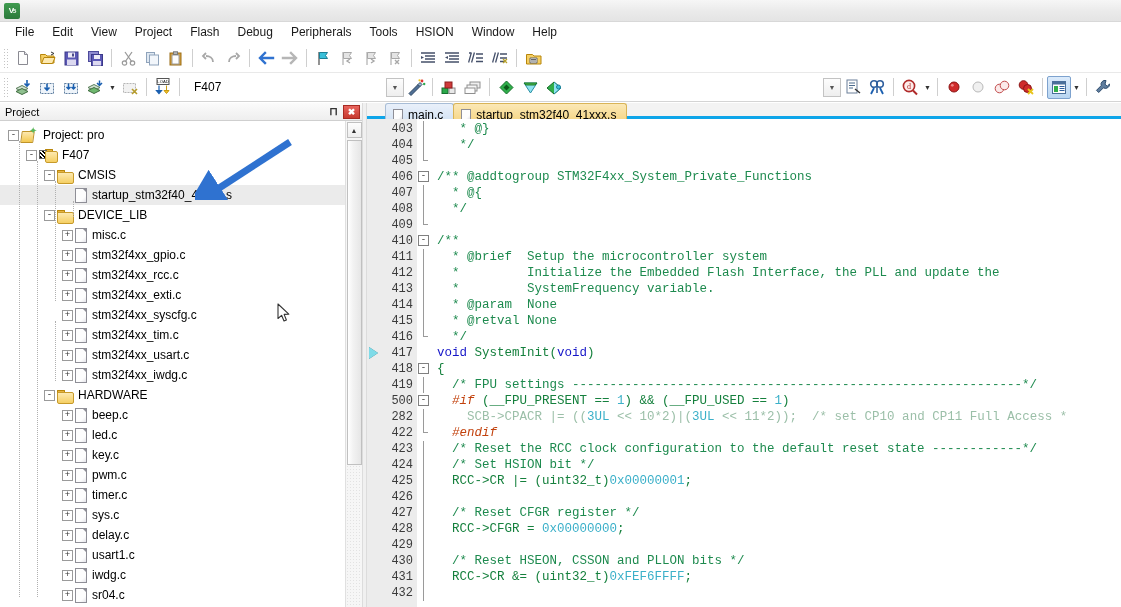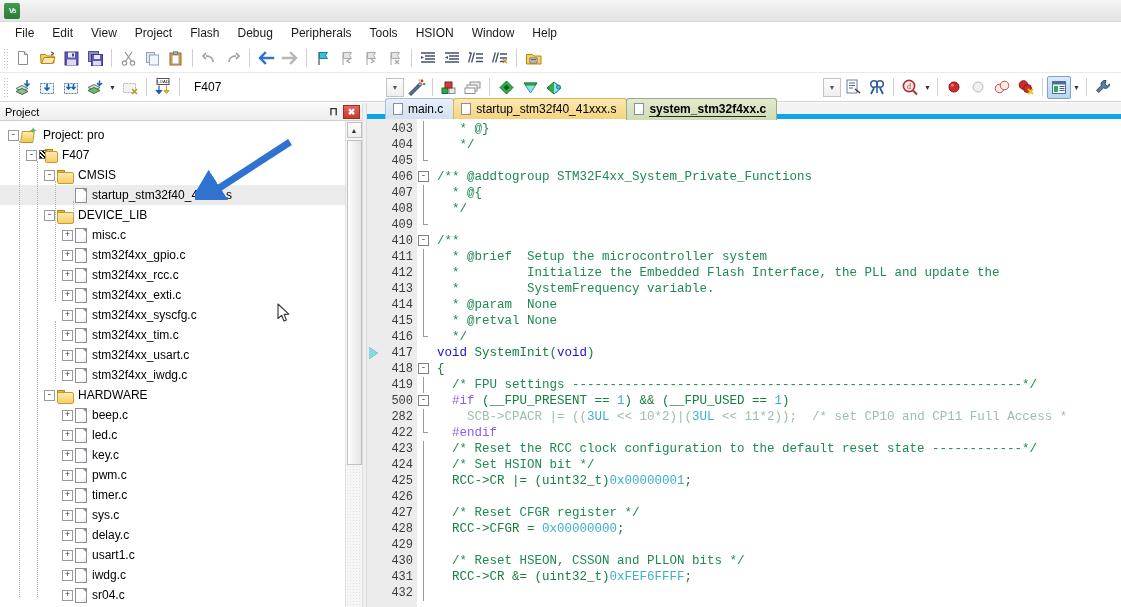--- a/index.html
+++ b/index.html
@@ -36,21 +36,21 @@
     font-size: 12px;
     color: #4a4a4a;
     white-space: nowrap;
     overflow: hidden;
   }
 
   
   .menubar {
     height: 22px;
     background: #ffffff;
-    display: flex; align-items: center;
+    display: flex; align-items: flex-start;
     padding-left: 6px;
     border-bottom: 1px solid #ffffff;
   }
   .menu-item {
     padding: 3px 9px;
     font-size: 12px;
     color: #1a1a1a;
     cursor: default;
     white-space: nowrap;
   }
@@ -296,23 +296,23 @@
   .editor-area {
     flex: 1;
     display: flex; flex-direction: column;
     background: #f3f3f3;
     position: relative;
     min-width: 0;
   }
   .tabstrip {
     height: 16px;
     background: #f3f3f3;
-    display: flex; align-items: center;
+    display: flex; align-items: flex-start;
     padding-left: 18px;
-    border-bottom: 5px solid #0ea5e9;
+    border-bottom: 3px solid #0ea5e9;
     position: relative;
   }
   .tab {
     height: 22px;
     display: flex; align-items: center;
     padding: 0 10px 0 7px;
     font-size: 12px;
     border: 1px solid #9fa89a;
     border-bottom: none;
     border-radius: 3px 3px 0 0;
@@ -403,21 +403,21 @@
     font-size: 12.5px;
     white-space: pre;
     overflow: hidden;
     position: relative;
   }
   .codecol .ln { height: 16px; line-height: 16px; padding-left: 4px; }
 
   .cm { color: #1d8a4e; }      
   .cmg { color: #9bbfa8; }     
   .kw { color: #1515c8; }      
-  .pp { color: #8b5cf6; }      
+  .pp { color: #c2410c; font-style: italic; }      
   .num { color: #3bb0c9; }     
   .pl { color: #15803d; }
 
   
   .annot-arrow {
     position: absolute;
     pointer-events: none;
     z-index: 40;
   }
   
@@ -1027,24 +1027,20 @@
 
     <div class="editor-area">
       <div class="tabstrip" id="tabstrip">
           <div class="tab t-main">
             <span class="tico"></span>
             <span class="tlabel">main.c</span>
           </div>
           <div class="tab t-startup">
             <span class="tico"></span>
             <span class="tlabel">startup_stm32f40_41xxx.s</span>
-          </div>
-          <div class="tab t-active">
-            <span class="tico"></span>
-            <span class="tlabel">system_stm32f4xx.c</span>
           </div>
         </div>
       <div class="code-host">
         <div class="gutter-marks" id="gutter">
             <div class="bp-arrow" style="top: 228px;"></div>
           </div>
         <div class="linenos" id="linenos">
             <div>403</div>
             <div>404</div>
             <div>405</div>

